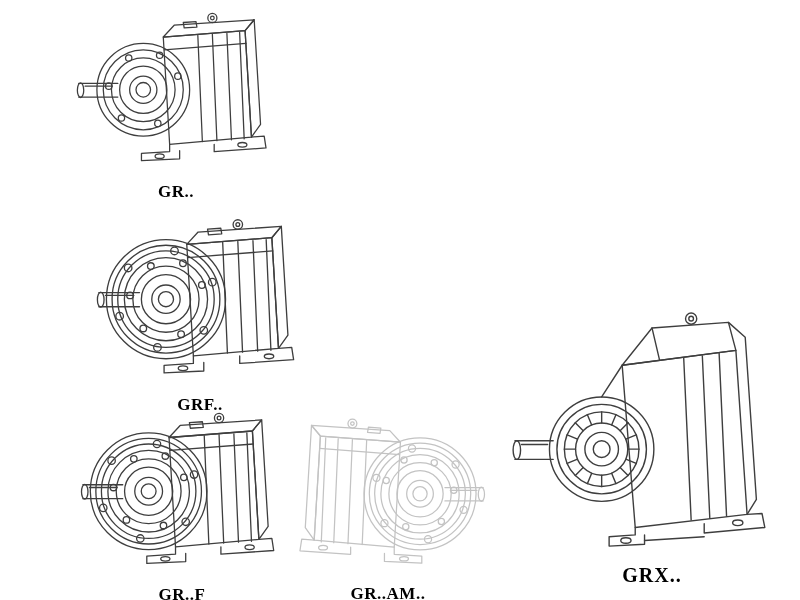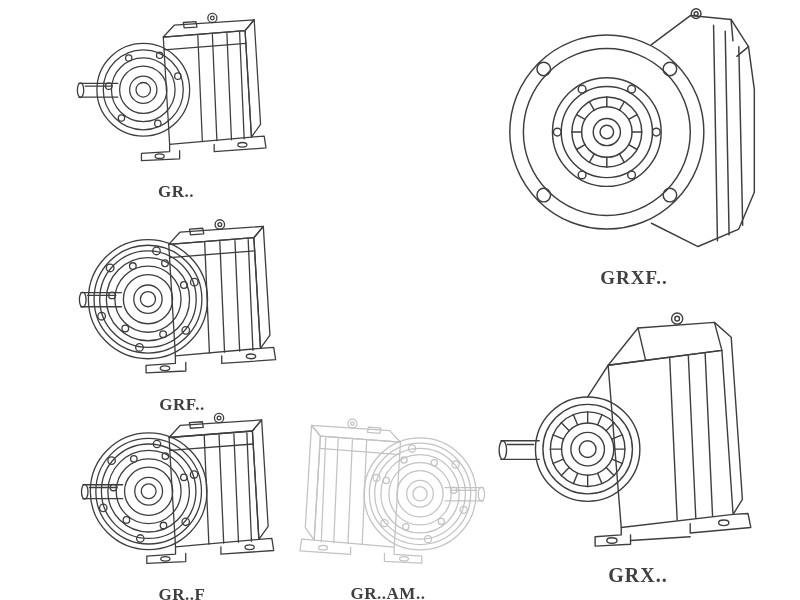--- a/index.html
+++ b/index.html
@@ -6,36 +6,36 @@
   html,body { width:800px; height:600px; }
   body {
     background:#ffffff;
     font-family:"Liberation Serif", serif;
     position:relative;
     overflow:hidden;
   }
   .page { position:absolute; inset:0; background:#ffffff; }
   .cell { position:absolute; display:flex; flex-direction:column; align-items:center; }
   .label {
-    font-weight:bold; color:#404040; font-size:17px;
+    font-weight:bold; color:#000000; font-size:17px;
     letter-spacing:0.5px; margin-top:3px; white-space:nowrap;
   }
   .label.lg { font-size:19px; letter-spacing:1px; }
   .label.xl { font-size:20px; letter-spacing:1px; }
   .drawing { color:#3e3e3e; display:block; }
   .drawing.ghost { color:#c3c3c3; }
 
   .c-gr   { left:76px;  top:6px; }
   .c-grz  { left:292px; top:6px; }
   .c-grxf { left:498px; top:2px; }
-  .c-grf  { left:78px;  top:212px; }
+  .c-grf  { left:96px;  top:212px; }
   .c-grad { left:286px; top:214px; }
   .c-grf2 { left:80px;  top:406px; }
   .c-gram { left:290px; top:412px;justify-content:center; }
-  .c-grx  { left:498px; top:300px; }
+  .c-grx  { left:512px; top:300px; }
 </style>
 </head>
 <body>
 
 <div class="page">
 
   <svg width="0" height="0" style="position:absolute" aria-hidden="true">
     <defs>
       <g id="g-reducer-base" fill="none" stroke="currentColor" stroke-width="1.4" stroke-linejoin="round" stroke-linecap="round">
         <path d="M96 34 L186 27 L196 15 L108 21 Z"></path>
@@ -154,26 +154,20 @@
   </svg>
 
   <figure class="cell c-gr">
     <svg class="drawing" width="200" height="173" viewBox="0 0 220 190">
       <use href="#g-reducer-base"></use>
     </svg>
     <figcaption class="label">GR..</figcaption>
   </figure>
 
 
-  <figure class="cell c-grxf">
-    <svg class="drawing" width="272" height="262" viewBox="0 0 280 270">
-      <use href="#g-grxf"></use>
-    </svg>
-    <figcaption class="label lg">GRXF..</figcaption>
-  </figure>
 
   <figure class="cell c-grf">
     <svg class="drawing" width="208" height="180" viewBox="0 0 220 190">
       <use href="#g-reducer-flange"></use>
     </svg>
     <figcaption class="label">GRF..</figcaption>
   </figure>
 
 
   <figure class="cell c-grf2">

